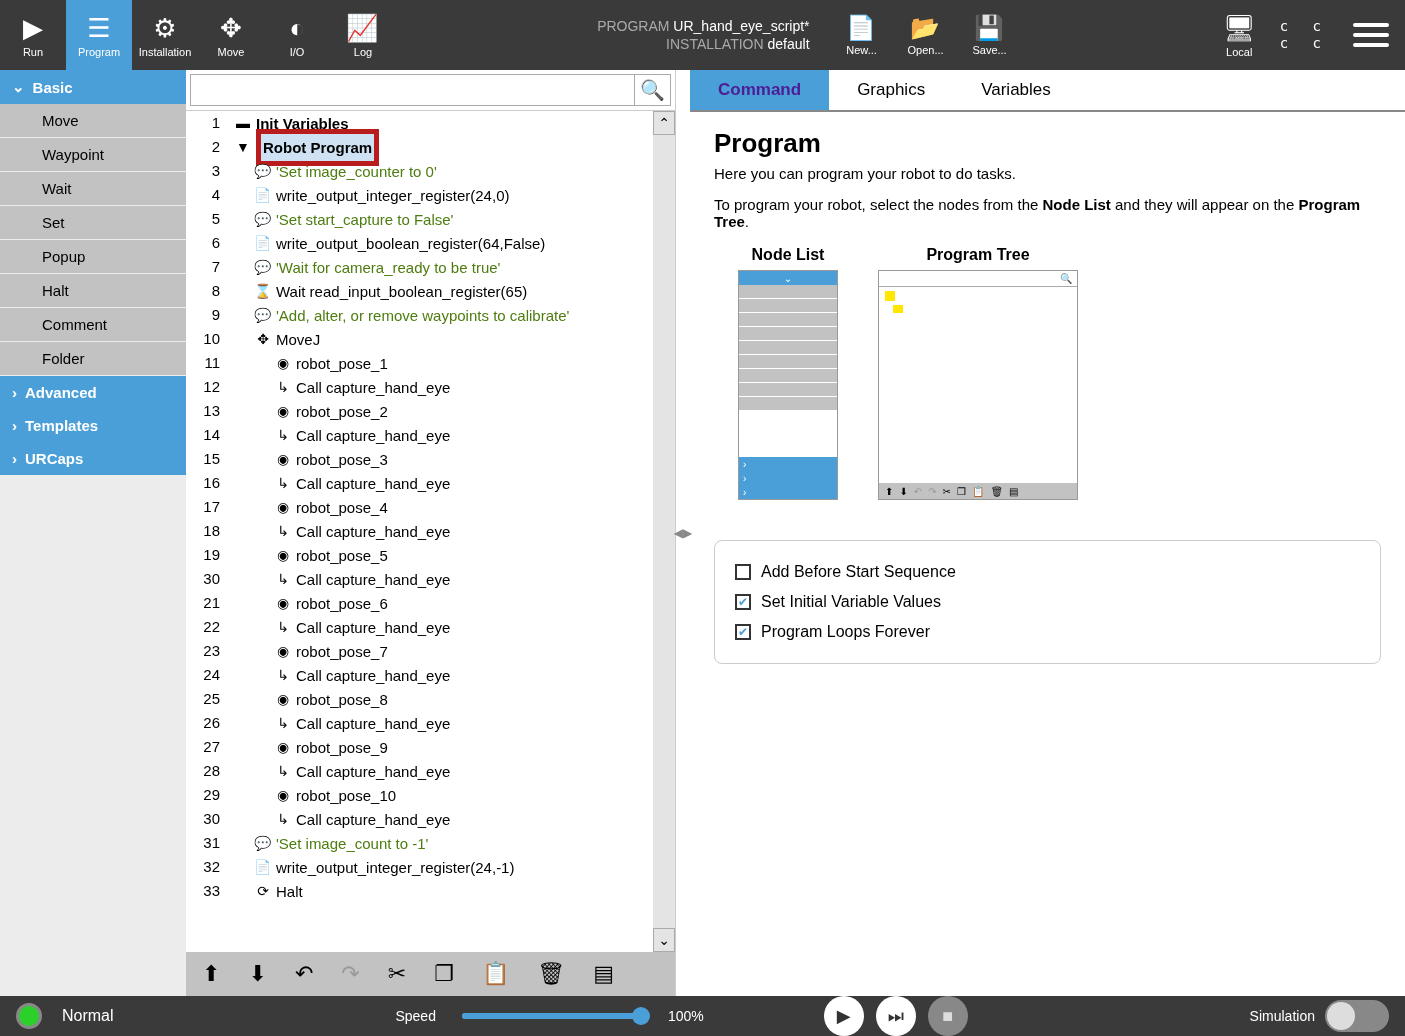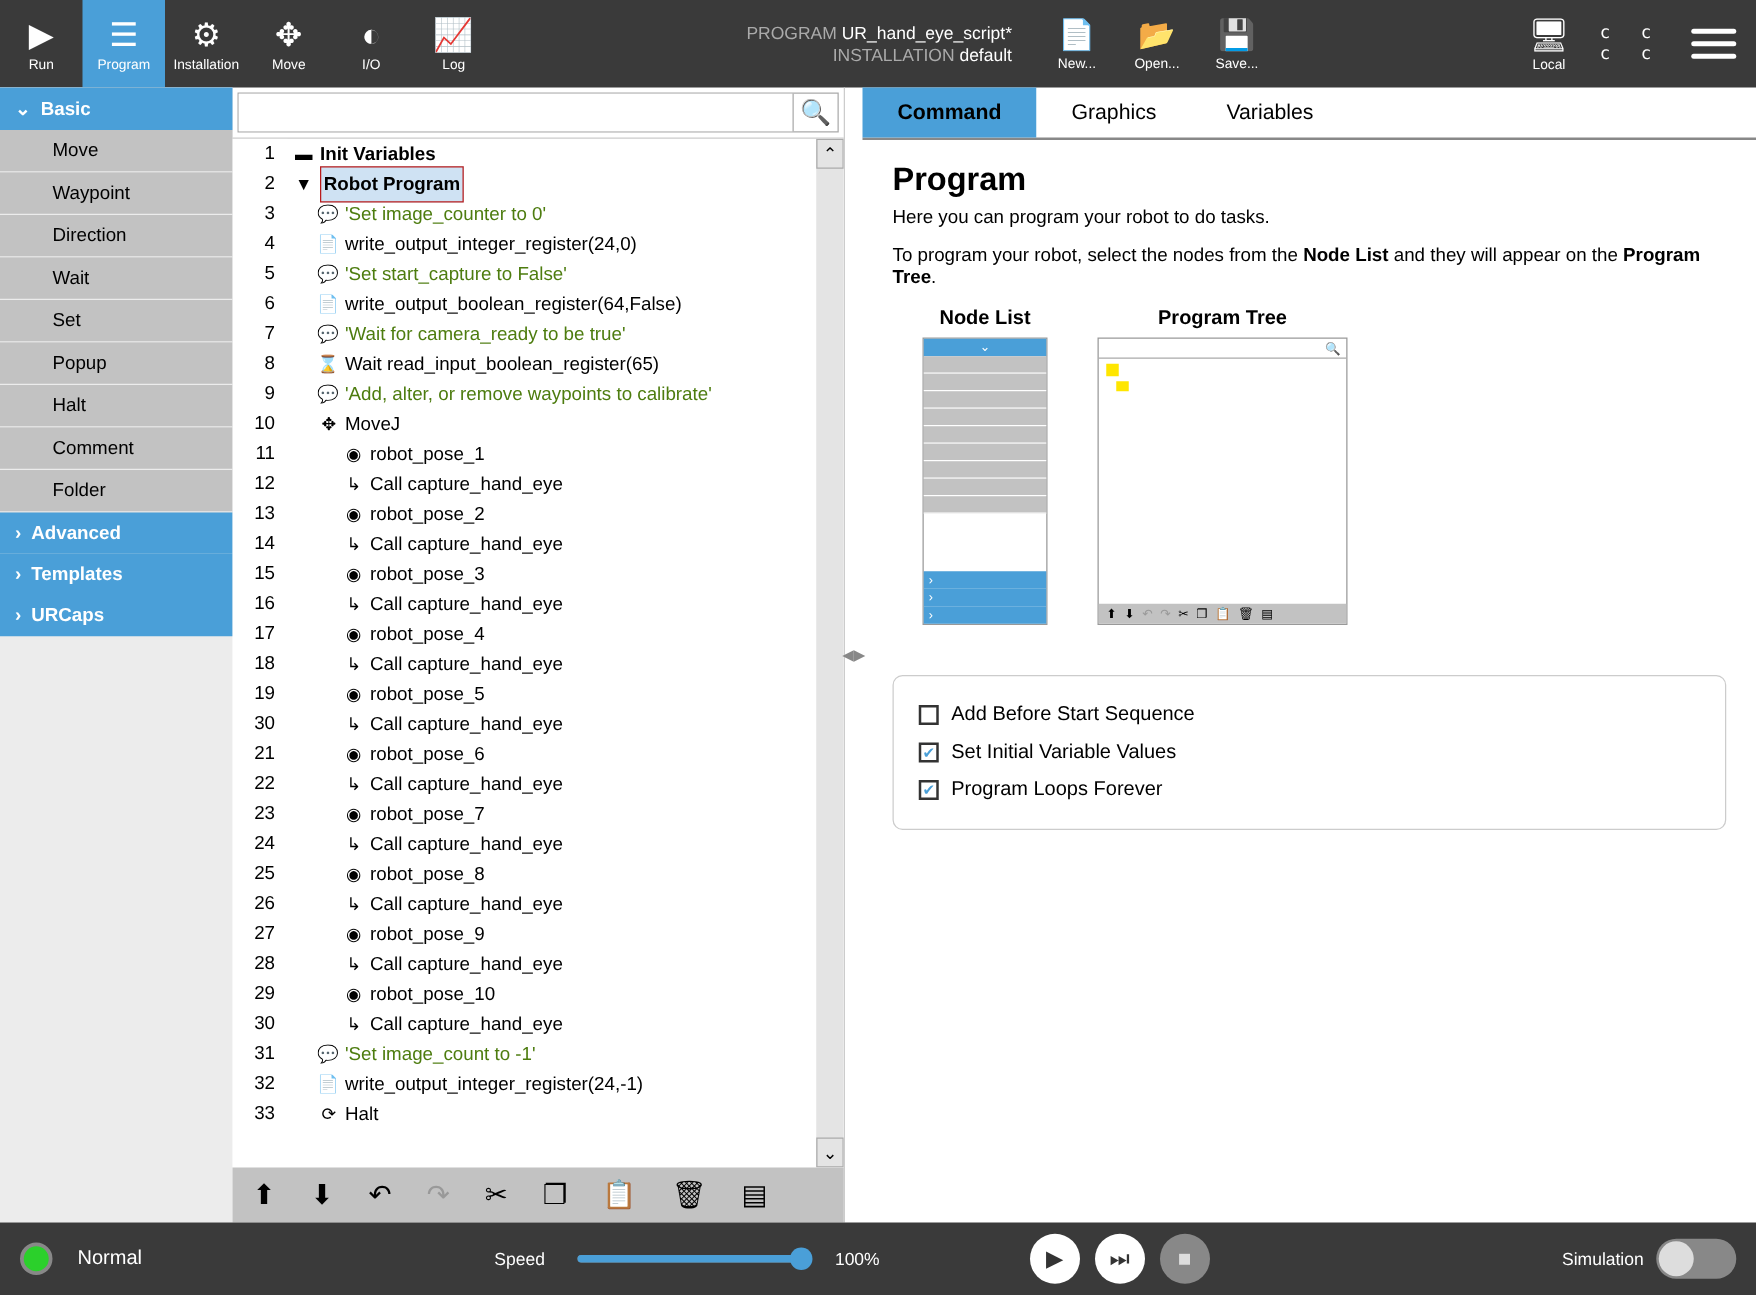--- a/index.html
+++ b/index.html
@@ -110,21 +110,21 @@
   display: flex;
   overflow: hidden;
   border-top: 1px solid #ccc;
 }
 .line-nums { width: 44px; background: #fff; text-align: right; padding-right: 10px; font-size: 15px; }
 .line-nums div { height: 24px; line-height: 24px; }
 .tree-lines { flex: 1; overflow-y: auto; font-size: 15px; }
 .tree-row { height: 24px; display: flex; align-items: center; gap: 4px; }
 .tree-row .indent { display:inline-block; }
 .tree-row .glyph { width: 18px; text-align: center; font-size: 14px; }
-.tree-row.highlight .txt { background: #cfe2f3; border: 1px solid #b91c1c; padding: 5px 2px; }
+.tree-row.highlight .txt { background: #cfe2f3; border: 5px solid #b91c1c; padding: 5px 2px; }
 .tree-row.comment .txt { color: #4d7c0f; }
 .tree-scroll { width: 22px; background: #e4e4e4; display: flex; flex-direction: column; }
 .tree-scroll .arrow { height: 24px; display:flex; align-items:center; justify-content:center; cursor:pointer; border:1px solid #aaa; }
 .tree-scroll .track { flex:1; }
 
 .tree-toolbar {
   height: 44px;
   background: #c2c2c2;
   display: flex;
   align-items: center;
@@ -138,21 +138,21 @@
 
 .right-panel { flex: 1; display: flex; flex-direction: column; }
 .tabs { display: flex; border-bottom: 2px solid #888; }
 .tab {
   padding: 10px 28px;
   font-size: 17px;
   cursor: pointer;
 }
 .tab.active {
   background: #4a9fd8;
-  color: #000000;
+  color: #4c1d95;
   font-weight: bold;
 }
 .right-content { padding: 16px 24px; flex: 1; overflow:auto; }
 .right-content h1 { font-size: 26px; margin-bottom: 6px; font-weight:bold; }
 .right-content p { font-size: 15px; margin-bottom: 14px; }
 .illus { display: flex; gap: 40px; margin: 16px 24px; }
 .illus-col { display:flex; flex-direction:column; align-items:center; }
 .illus-title { font-weight:bold; font-size:16px; margin-bottom:6px; }
 .illus-box { border:1px solid #999; width:100px; height:230px; background:#fff; display:flex; flex-direction:column; }
 .illus-node-hdr { background:#4a9fd8; height:14px; color:#fff; font-size:10px; display:flex; align-items:center; justify-content:center; }
@@ -167,21 +167,21 @@
   border: 1px solid #ccc;
   border-radius: 8px;
   padding: 16px 20px;
   margin-top: 40px;
 }
 .chk-row { display:flex; align-items:center; gap:10px; padding:6px 0; font-size:16px; }
 .chk { width:16px; height:16px; border:2px solid #333; display:inline-flex; align-items:center; justify-content:center; font-size:12px; color:#4a9fd8; }
 
 
 .footer {
-  height: 58px;
+  height: 40px;
   background: #3a3a3a;
   color: #fff;
   display: flex;
   align-items: center;
   padding: 0 16px;
   gap: 20px;
 }
 .status-dot {
   width: 26px; height:26px; border-radius:50%; background:#2bd02b; border:3px solid #888;
 }
@@ -261,21 +261,20 @@
 
 <div class="main">
 
   <div class="sidebar">
     <div class="sb-section-header">
         <span>⌄</span>
         <span>Basic</span>
       </div>
     <div class="sb-item">Move</div>
     <div class="sb-item">Waypoint</div>
-    <div class="sb-item">Direction</div>
     <div class="sb-item">Wait</div>
     <div class="sb-item">Set</div>
     <div class="sb-item">Popup</div>
     <div class="sb-item">Halt</div>
     <div class="sb-item">Comment</div>
     <div class="sb-item">Folder</div>
     <div class="sb-section-header">
         <span>›</span>
         <span>Advanced</span>
       </div>

